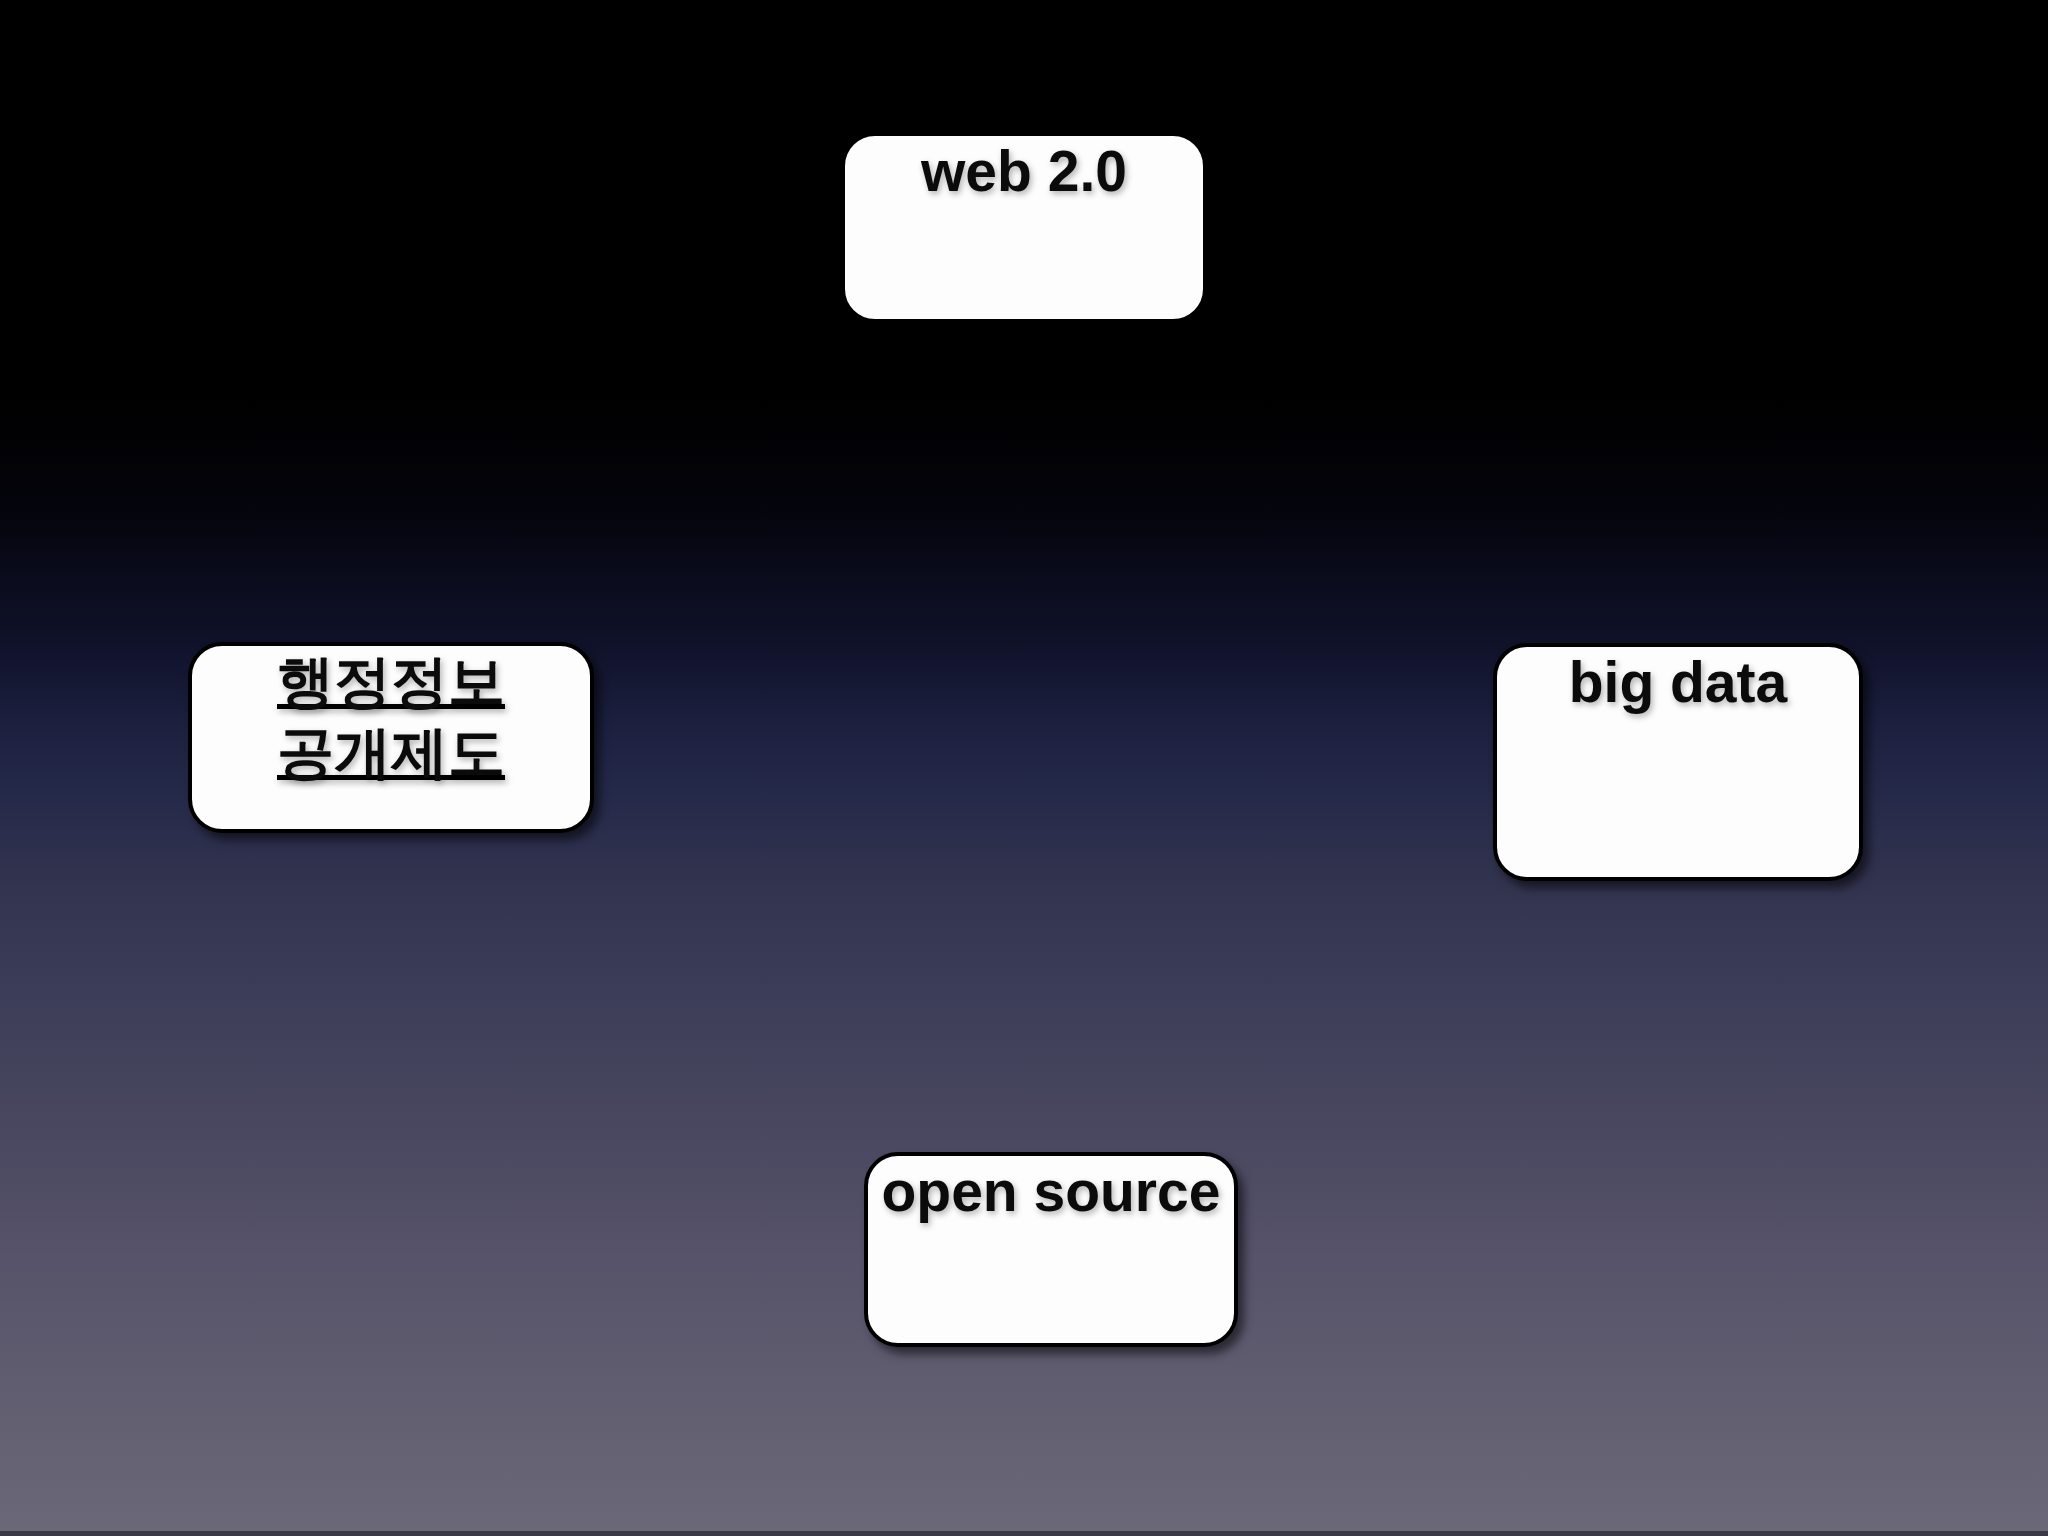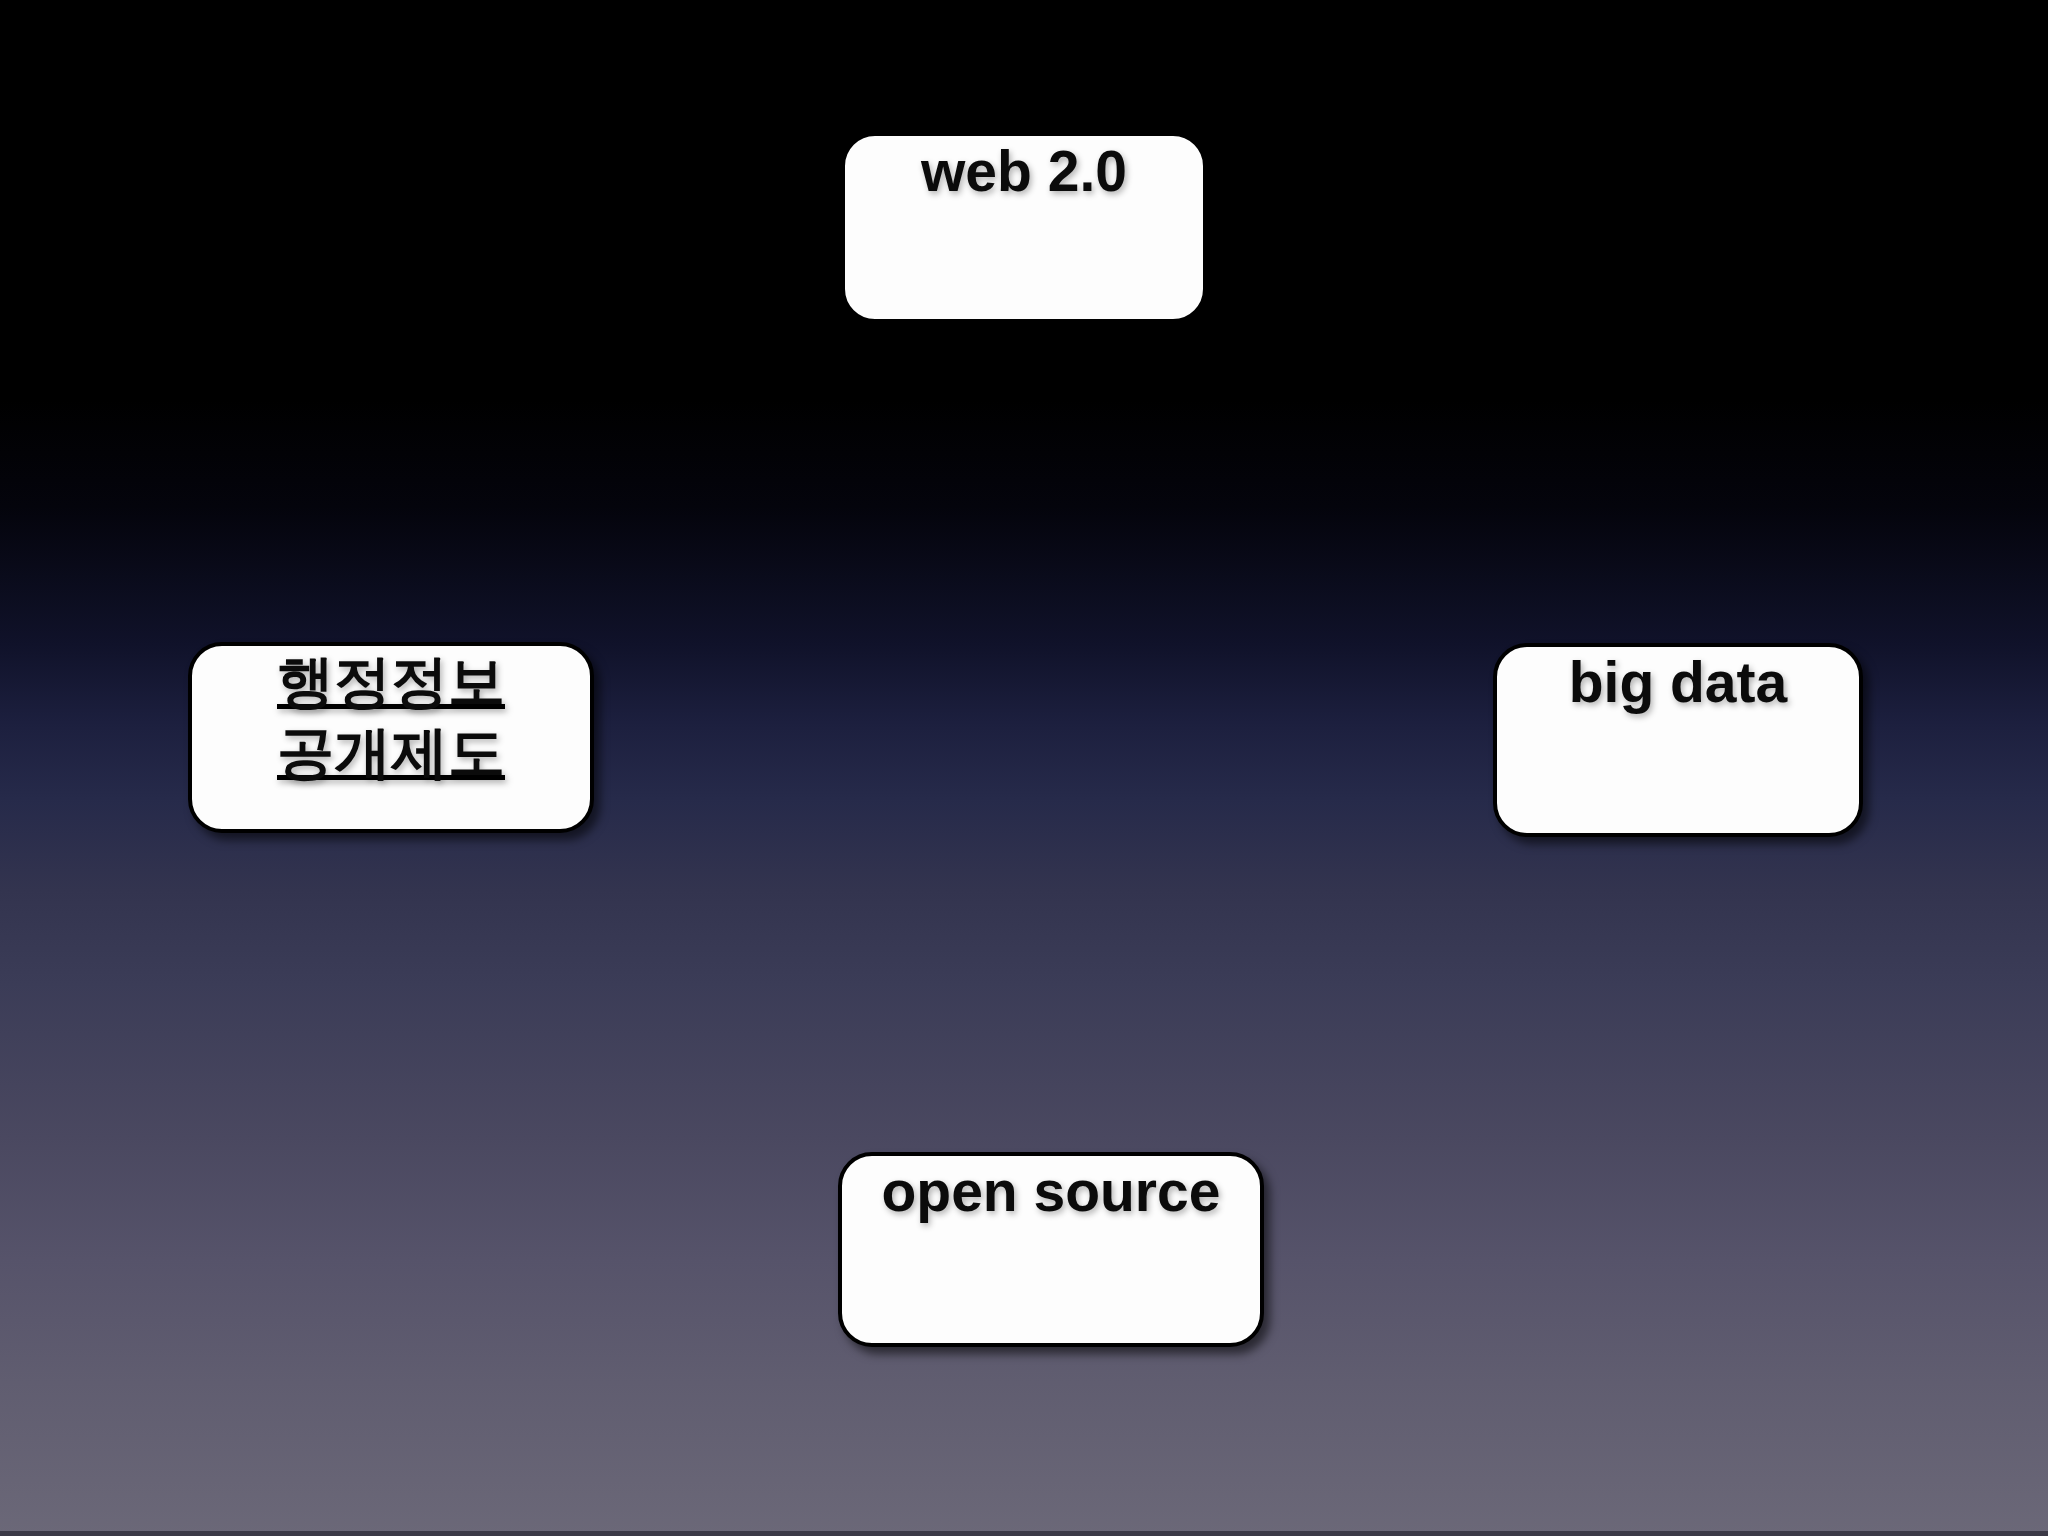--- a/index.html
+++ b/index.html
@@ -54,22 +54,22 @@
     font-size: 57px;
     line-height: 1.25;
     color: #0b0b0b;
     text-align: center;
     white-space: pre-line;
     text-shadow: 2px 3px 6px rgba(0, 0, 0, 0.30);
   }
 
   .pos-web20      { left: 841px;  top: 132px;  width: 366px; height: 191px; }
   .pos-admin      { left: 188px;  top: 642px;  width: 406px; height: 191px; text-decoration: underline; }
-  .pos-bigdata    { left: 1493px; top: 643px;  width: 370px; height: 194px; }
-  .pos-opensource { left: 838px;  top: 1152px; width: 426px; height: 195px; }
+  .pos-bigdata    { left: 1493px; top: 643px;  width: 370px; height: 238px; }
+  .pos-opensource { left: 864px;  top: 1152px; width: 374px; height: 195px; }
 </style>
 </head>
 <body>
 
 <div class="slide">
 
   <div class="node pos-web20">
     <span class="node-label">web 2.0</span>
   </div>
 

